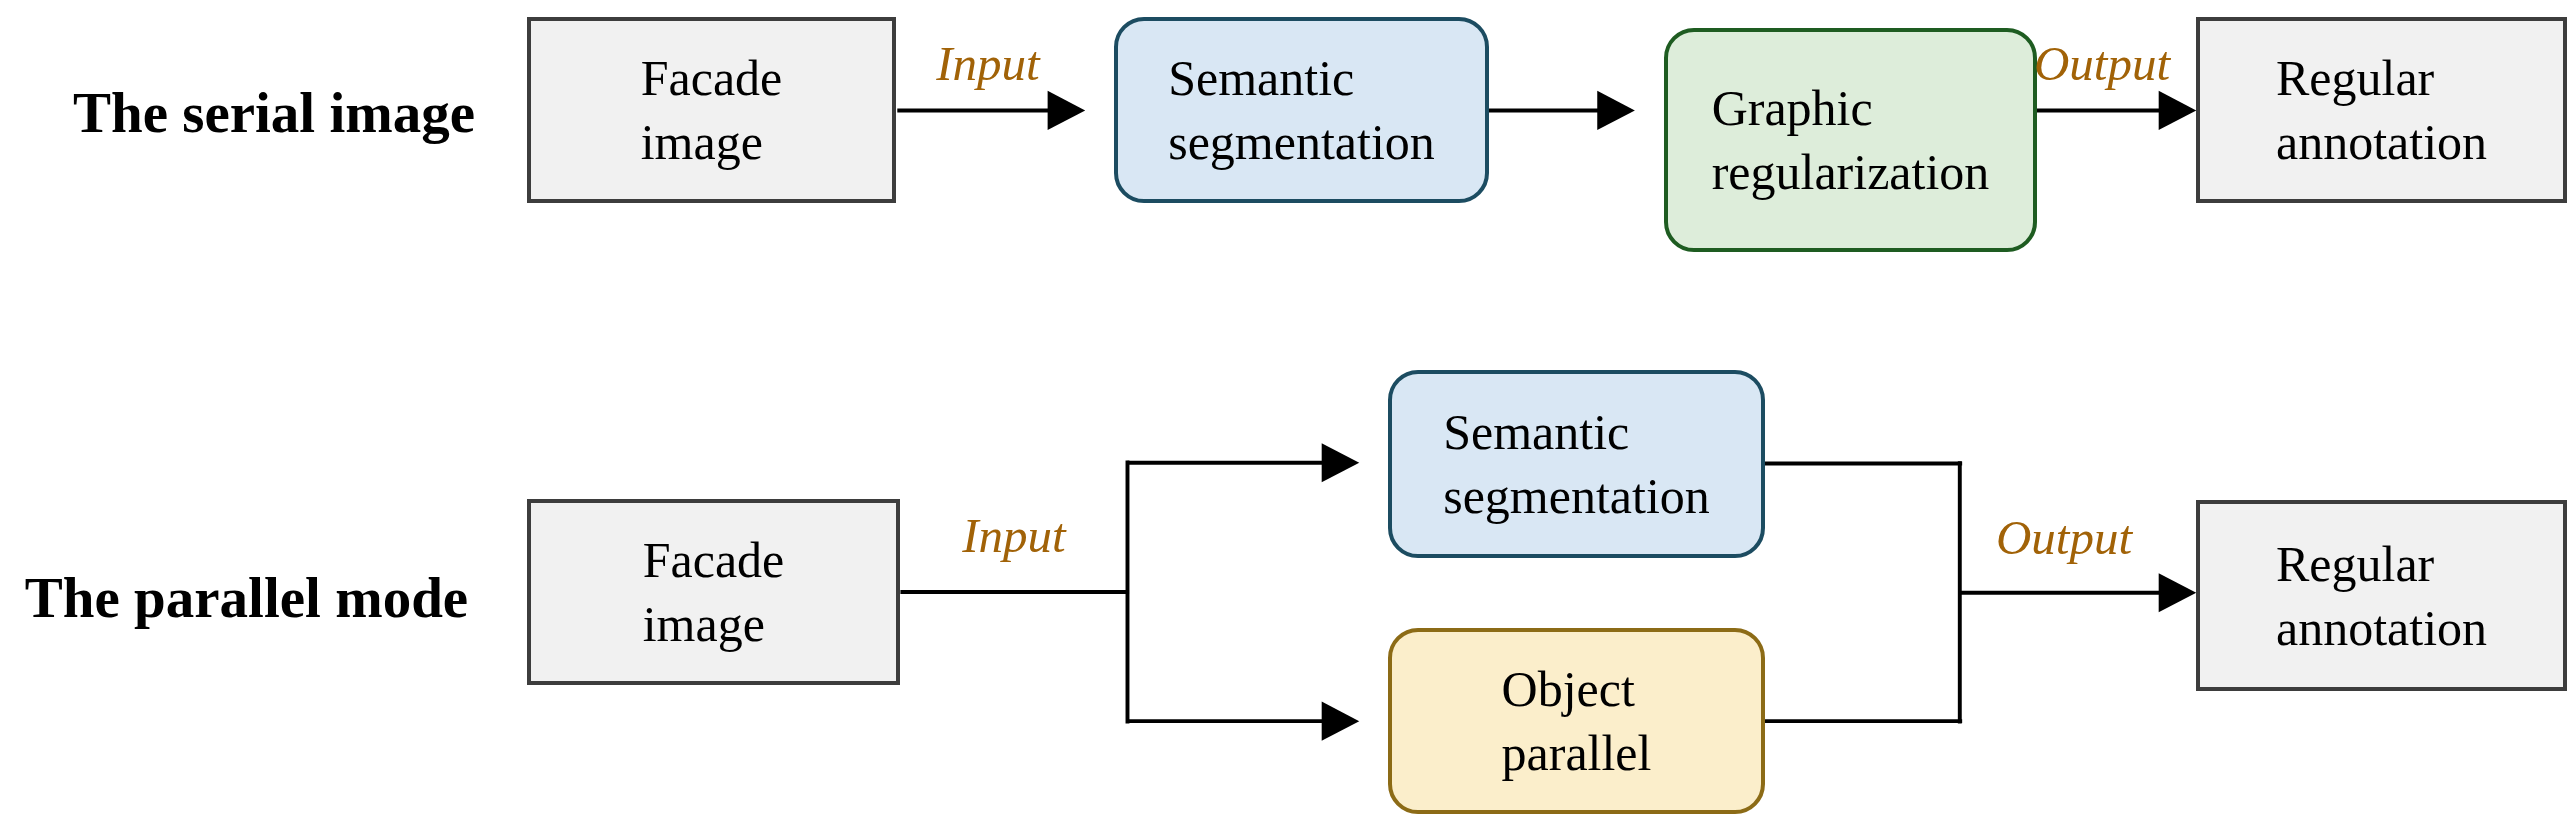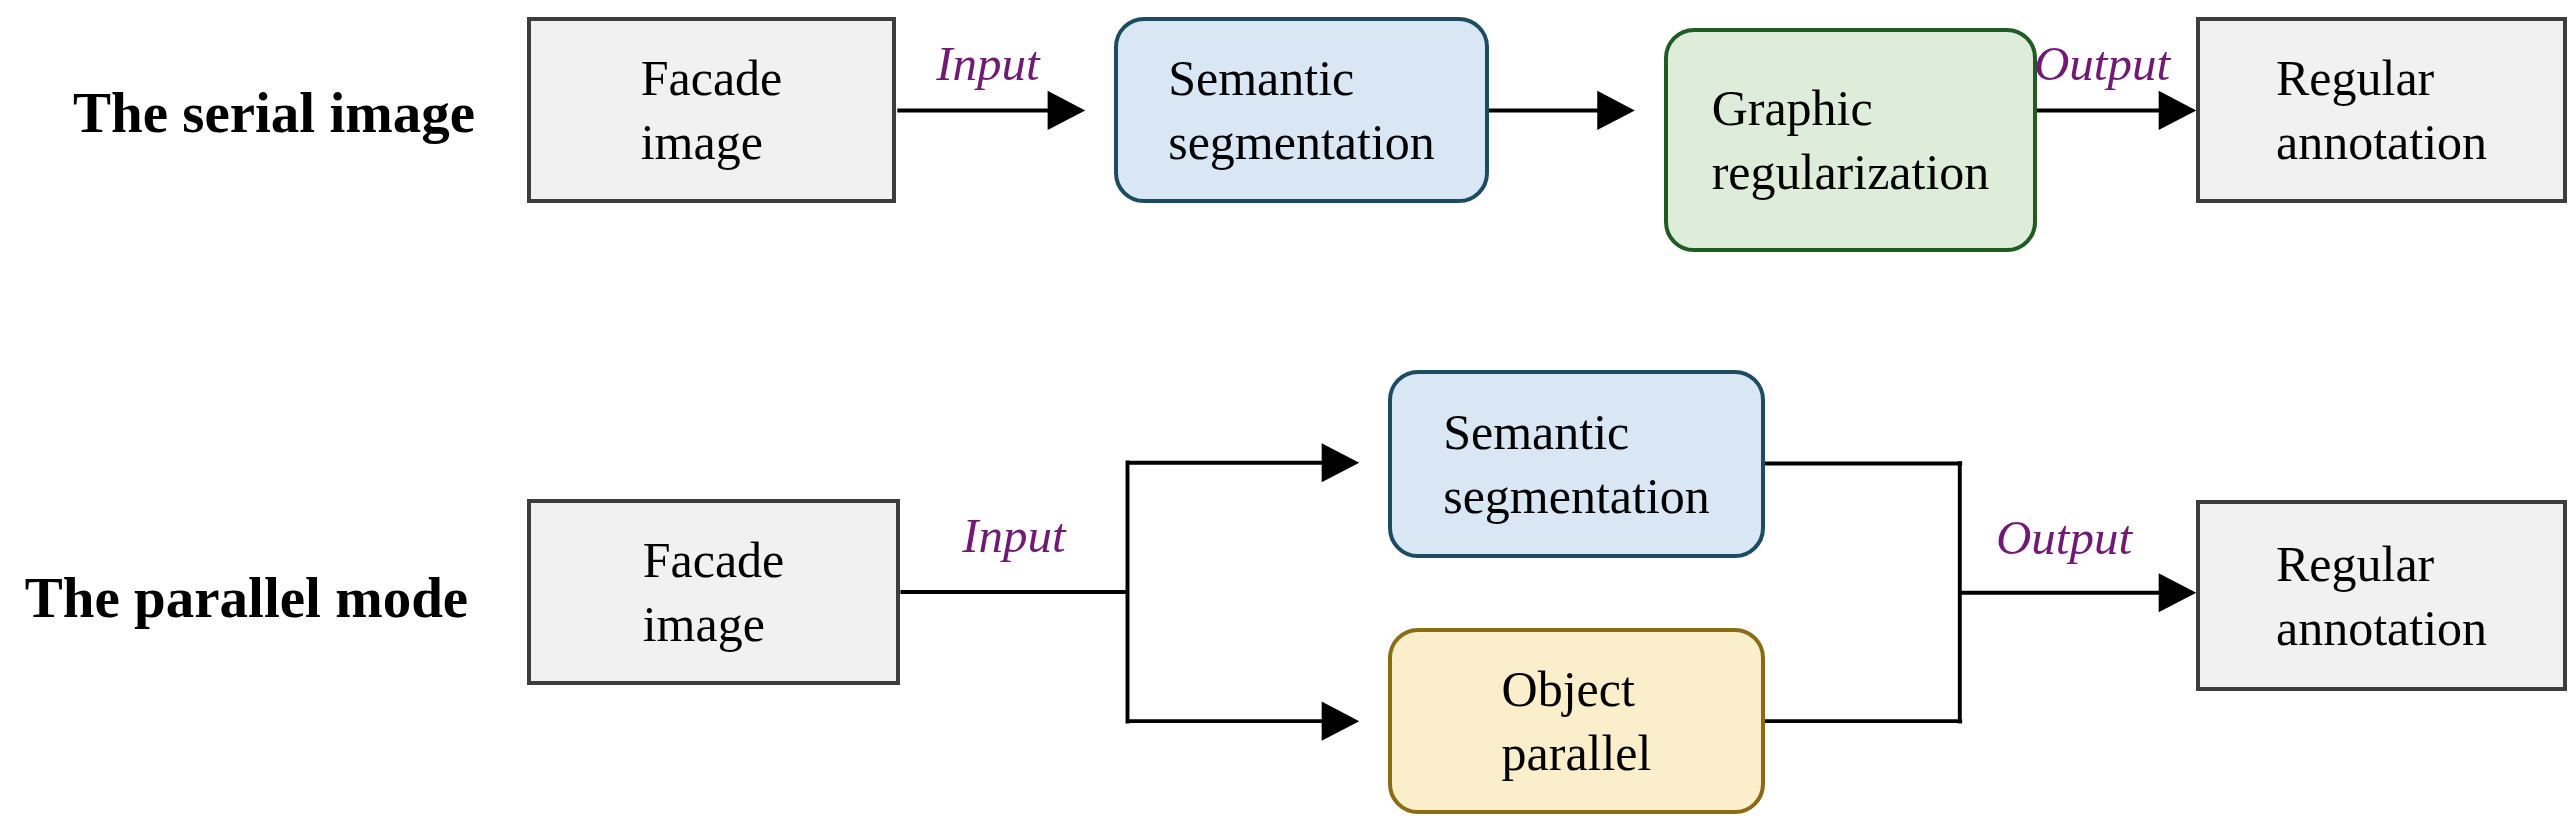--- a/index.html
+++ b/index.html
@@ -73,21 +73,21 @@
     color: #000000;
   }
   .flow-label {
     position: absolute;
     display: flex;
     align-items: center;
     justify-content: center;
     text-align: center;
     font-size: 49px;
     font-style: italic;
-    color: #701a75;
+    color: #a16207;
   }
 </style>
 </head>
 <body>
 
 <div id="canvas">
 
   <svg id="wires" viewBox="0 0 3290 1060" xmlns="http://www.w3.org/2000/svg">
 
     <line class="edge" x1="1146" y1="141" x2="1340" y2="141"></line>

